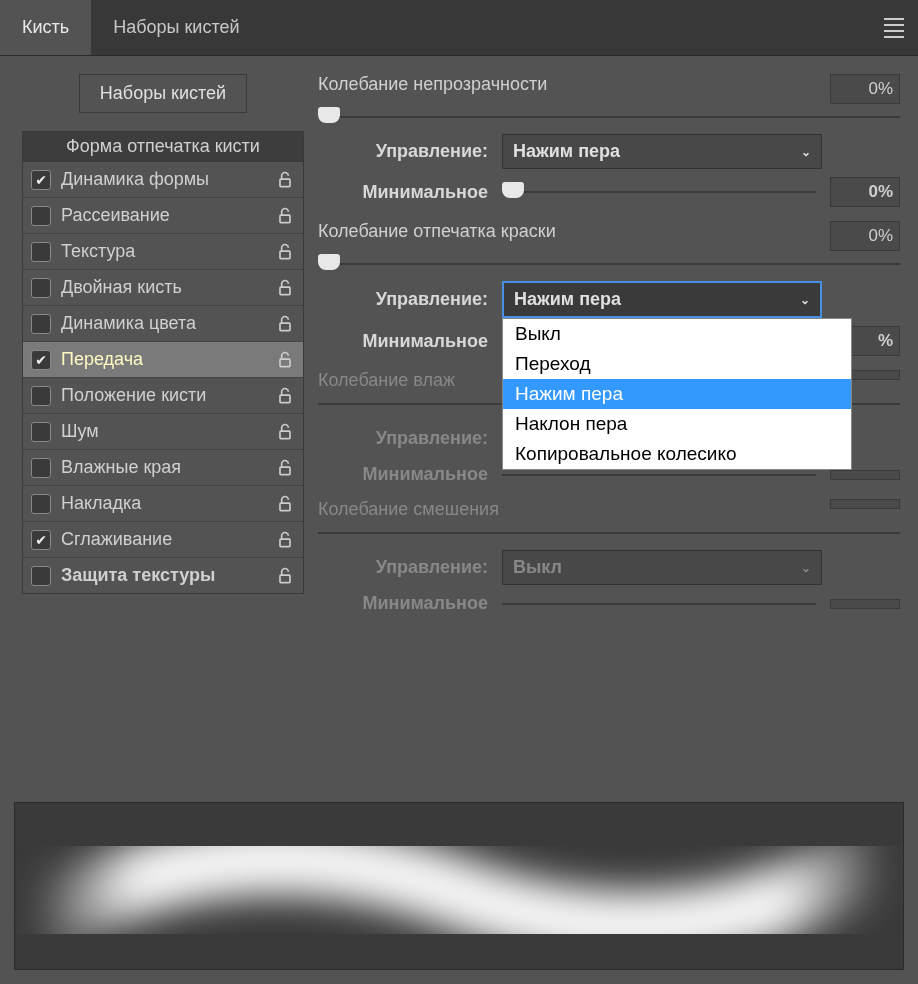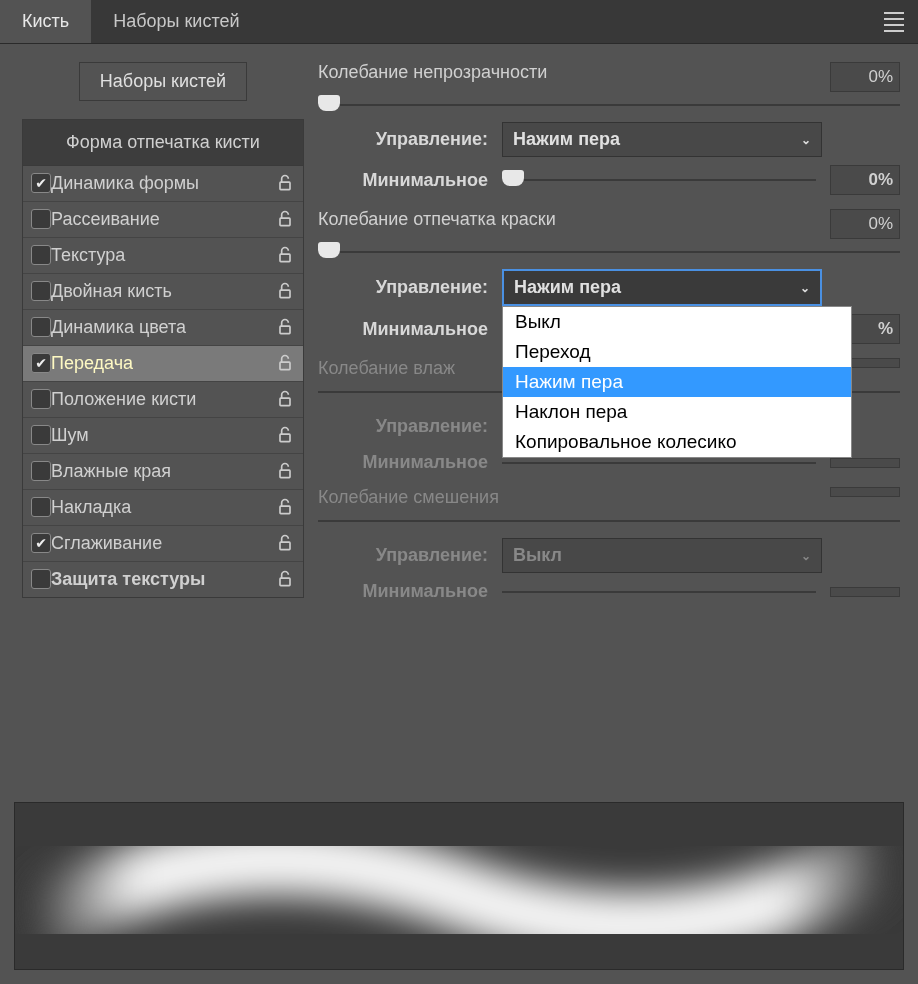--- a/index.html
+++ b/index.html
@@ -1,34 +1,34 @@
 <!DOCTYPE html>
 <html><head>
 <meta charset="utf-8">
 <style>
 * { margin: 0; padding: 0; box-sizing: border-box; font-family: Arial, sans-serif; }
 body { background: #535353; color: #d0d0d0; width: 918px; height: 984px; overflow: hidden; font-size: 18px; }
 
 .panel { width: 100%; height: 100%; display: flex; flex-direction: column; }
 
-.tab-bar { display: flex; align-items: center; background: #383838; height: 44px; border-bottom: 1px solid #2a2a2a; }
+.tab-bar { display: flex; align-items: center; background: #383838; height: 56px; border-bottom: 1px solid #2a2a2a; }
 .tab { padding: 0 22px; height: 100%; display: flex; align-items: center; cursor: pointer; color: #c8c8c8; font-size: 18px; }
 .tab.active { background: #535353; color: #e8e8e8; }
 .flex-spacer { flex: 1; }
 .menu-icon { padding: 0 14px; cursor: pointer; display:flex; flex-direction:column; gap:4px; }
 .menu-icon div { width: 20px; height: 2px; background: #ccc; }
 
 .content { flex: 1; display: flex; padding: 18px 18px 18px 22px; gap: 14px; position: relative; }
 
 .left-col { width: 282px; }
 .presets-btn { margin: 0 auto 18px auto; display:block; background:#535353; border:1px solid #3a3a3a; color:#e0e0e0; padding:8px 20px; font-size:18px; cursor:pointer; }
 
 .options-list { border:1px solid #3a3a3a; background:#535353; }
-.opt-header { background:#3d3d3d; padding:12px 10px; text-align:center; border-bottom:1px solid #3a3a3a; }
-.opt-row { display:flex; align-items:flex-start; padding:7px 8px; border-bottom:1px solid #444; cursor:pointer; }
+.opt-header { background:#3d3d3d; padding:4px 10px; text-align:center; border-bottom:1px solid #3a3a3a; }
+.opt-row { display:flex; align-items:flex-end; padding:7px 8px; border-bottom:1px solid #444; cursor:pointer; gap:10px; }
 .opt-row.selected { background:#7a7a7a; color:#fef9c3; }
 .opt-row:last-child { border-bottom:none;font-weight:bold; }
 .checkbox { width:20px; height:20px; border:1px solid #888; border-radius:3px; background:#3a3a3a; display:flex; align-items:center; justify-content:center; flex-shrink:0; }
 .checkbox.checked::after { content:"✔"; color:#eee; font-size:14px; }
 .opt-label { flex:1; font-size:18px; }
 .lock-icon { width:20px; height:20px; flex-shrink:0; }
 
 .right-col { flex:1; position:relative; }
 .ctrl-group { margin-bottom:14px; }
 .ctrl-row { display:flex; align-items:flex-start; gap:10px; margin-bottom:6px; }

